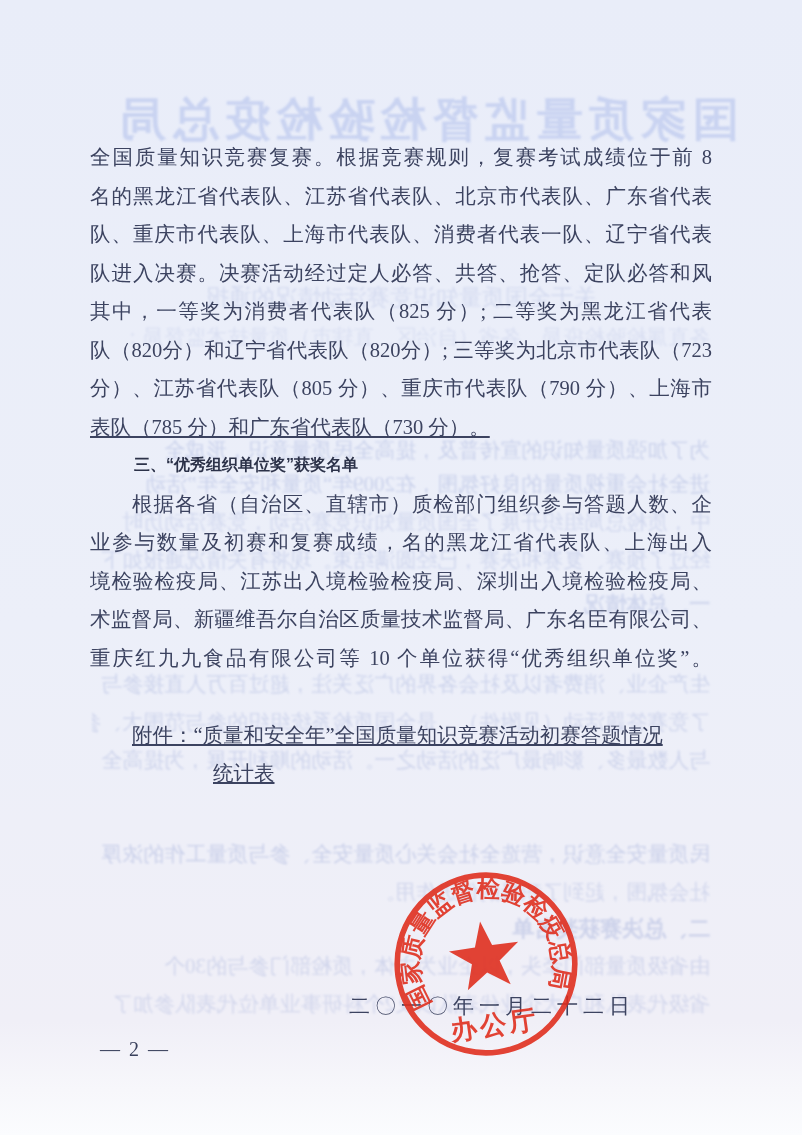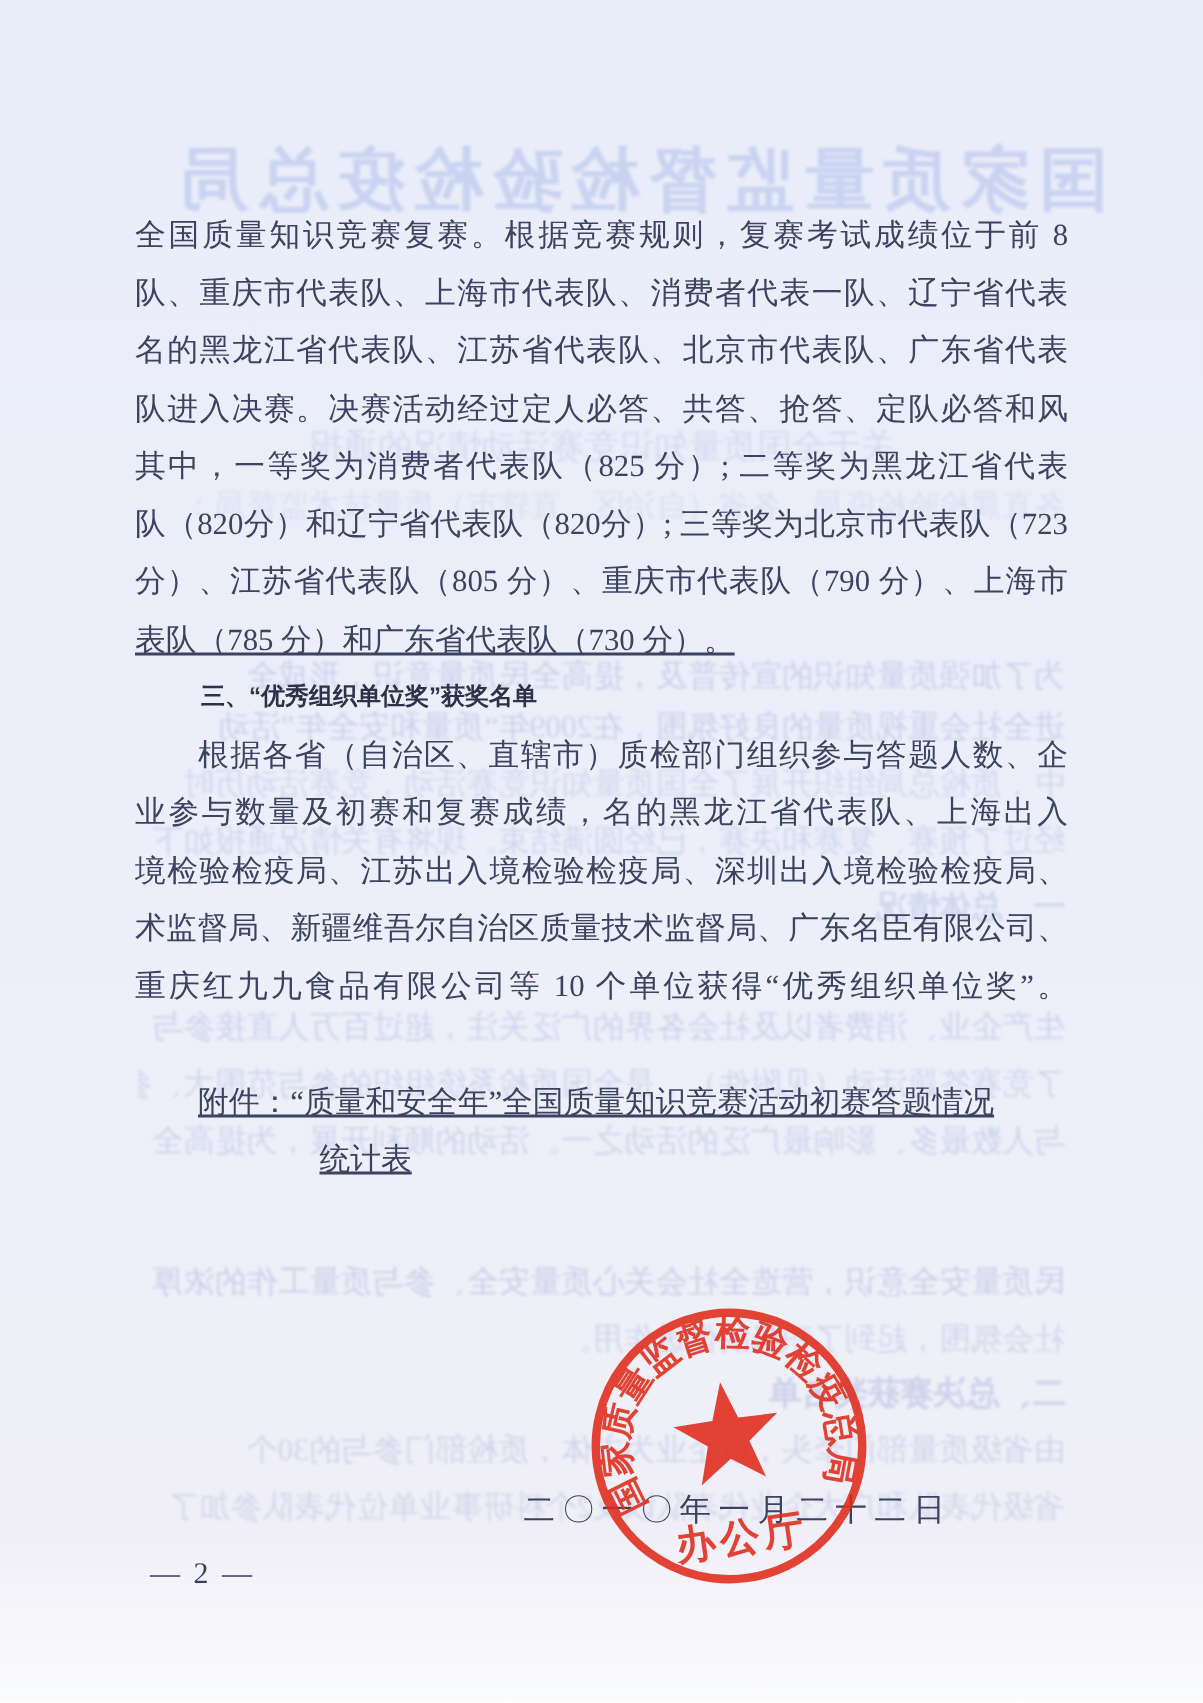--- a/index.html
+++ b/index.html
@@ -89,22 +89,22 @@
     <div class="bl" style="top:748px;opacity:.28;">与人数最多、影响最广泛的活动之一。活动的顺利开展，为提高全</div>
     <div class="bl" style="top:842px;opacity:.32;">民质量安全意识，营造全社会关心质量安全、参与质量工作的浓厚</div>
     <div class="bl" style="top:880px;opacity:.26;">社会氛围，起到了积极的促进作用。</div>
     <div class="bl b-ind b-bold" style="top:916px;opacity:.30;font-size:22px;">二、总决赛获奖名单</div>
     <div class="bl b-ind" style="top:954px;opacity:.27;">由省级质量部门牵头，以企业为主体，质检部门参与的30个</div>
     <div class="bl" style="top:992px;opacity:.25;">省级代表队和广大企业代表队以及2个科研事业单位代表队参加了</div>
   </div>
 
   <div class="body-text">
     <div class="line">全国质量知识竞赛复赛。根据竞赛规则，复赛考试成绩位于前 8</div>
+    <div class="line">名的黑龙江省代表队、江苏省代表队、北京市代表队、广东省代表</div>
     <div class="line">队、重庆市代表队、上海市代表队、消费者代表一队、辽宁省代表</div>
-    <div class="line">名的黑龙江省代表队、江苏省代表队、北京市代表队、广东省代表</div>
     <div class="line">队进入决赛。决赛活动经过定人必答、共答、抢答、定队必答和风</div>
     <div class="line">其中，一等奖为消费者代表队（825 分）; 二等奖为黑龙江省代表</div>
     <div class="line">队（820分）和辽宁省代表队（820分）; 三等奖为北京市代表队（723</div>
     <div class="line">分）、江苏省代表队（805 分）、重庆市代表队（790 分）、上海市代</div>
     <div class="line l-left">表队（785 分）和广东省代表队（730 分）。</div>
     <div class="line heading">三、“优秀组织单位奖”获奖名单</div>
     <div class="line ind2">根据各省（自治区、直辖市）质检部门组织参与答题人数、企</div>
     <div class="line">业参与数量及初赛和复赛成绩，名的黑龙江省代表队、上海出入</div>
     <div class="line">境检验检疫局、江苏出入境检验检疫局、深圳出入境检验检疫局、</div>
     <div class="line">术监督局、新疆维吾尔自治区质量技术监督局、广东名臣有限公司、</div>

